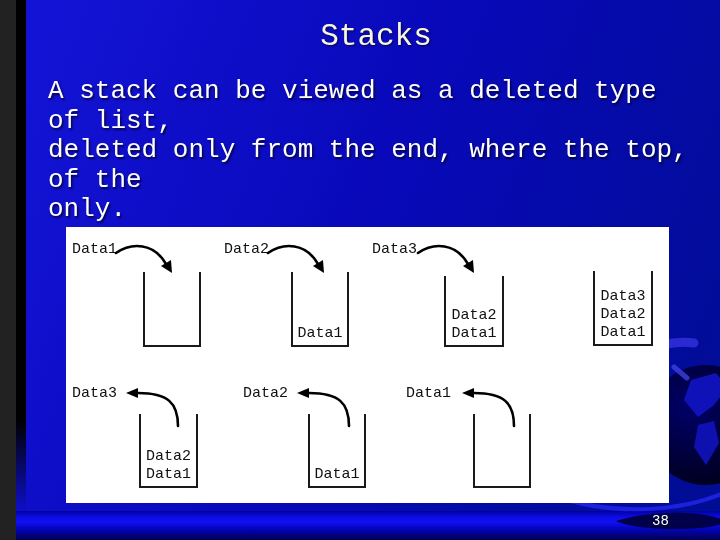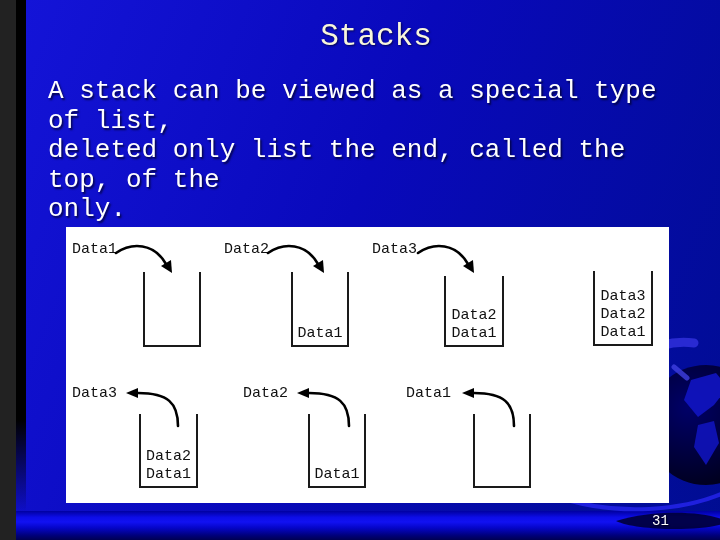--- a/index.html
+++ b/index.html
@@ -64,22 +64,22 @@
 </head>
 <body>
 
 <div class="slide">
 
   <div class="left-bar"></div>
 
   <div class="slide-title">Stacks</div>
 
   <div class="slide-body">
-    <div>A stack can be viewed as a special type of list,</div>
-    <div>deleted only list the end, called the top, of the</div>
+    <div>A stack can be viewed as a deleted type of list,</div>
+    <div>deleted only from the end, where the top, of the</div>
     <div>only.</div>
   </div>
 
   <div class="bottom-bar"></div>
 
   <svg class="globe" width="180" height="215" viewBox="0 0 180 215">
     <defs>
       <radialGradient id="sphereGrad" cx="35%" cy="35%" r="75%">
         <stop offset="0%" stop-color="#000068"></stop>
         <stop offset="60%" stop-color="#000038"></stop>
@@ -142,15 +142,15 @@
         <span class="stack-item">Data1</span>
       </div>
       <span class="dlabel" style="left: 340px; top: 158px;">Data1</span>
       <svg class="arrow" width="64" height="42" viewBox="0 0 64 42" style="left: 388px; top: 159px;">
         <path d="M60,40 C60,17 50,7 20,7" fill="none" stroke="#000" stroke-width="2.6" stroke-linecap="round"></path>
         <path d="M8,7 L20,2 L20,12 Z" fill="#000"></path>
       </svg>
       <div class="stack" style="left: 407px; top: 187px; width: 58px; height: 74px;"></div>
     </div>
 
-  <div class="page-number">31</div>
+  <div class="page-number">38</div>
 
 </div>
 
 </body></html>

